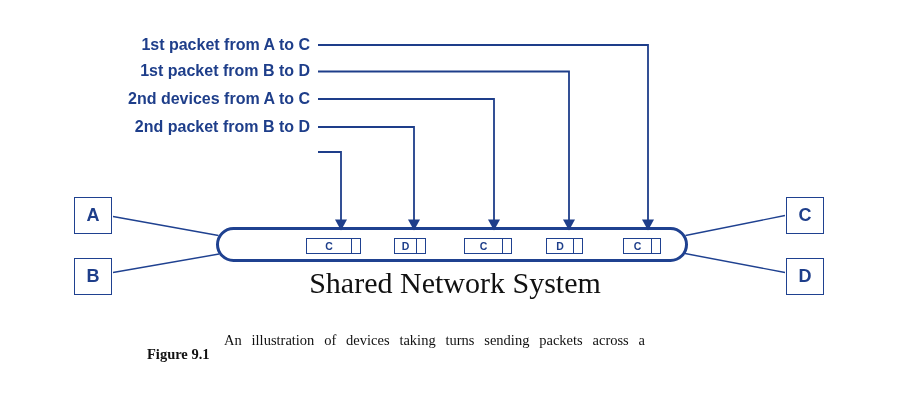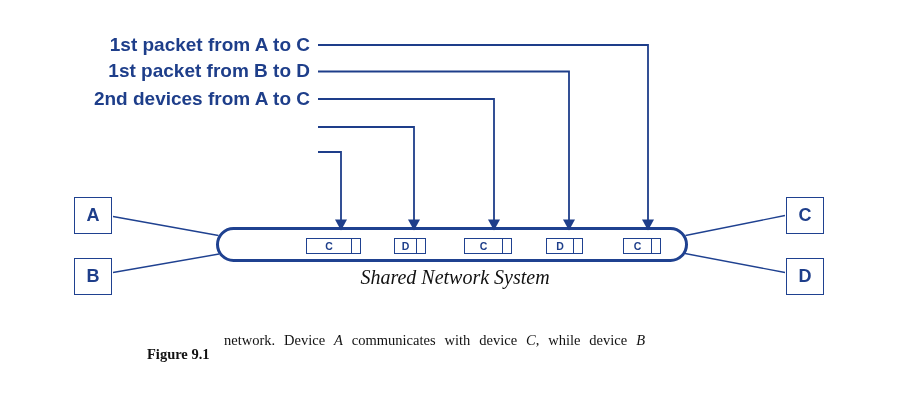--- a/index.html
+++ b/index.html
@@ -3,21 +3,21 @@
 <meta charset="utf-8">
 <style>
   html,body{margin:0;padding:0;background:#fff;}
   .stage{
     position:relative;width:924px;height:418px;background:#ffffff;overflow:hidden;
     font-family:"Liberation Sans",sans-serif;
   }
   .wires{position:absolute;left:0;top:0;width:924px;height:418px;pointer-events:none;}
   .plabel{
     position:absolute;right:614px;height:20px;line-height:20px;white-space:nowrap;
-    font-weight:bold;font-size:19px;color:#1e3e8a;text-align:left;
+    font-weight:bold;font-size:16px;color:#1e3e8a;text-align:left;
   }
   .pipe{
     position:absolute;left:216px;top:227px;width:472px;height:35px;
     border:3.2px solid #1f4190;border-radius:18px;background:#fff;box-sizing:border-box;
   }
   .packet{
     position:absolute;top:238px;height:16px;border:1.7px solid #1f4190;background:#fff;
     display:flex;box-sizing:border-box;
   }
   .packet-main{
@@ -25,21 +25,21 @@
     font-weight:bold;font-size:10.5px;color:#1e3e8a;
   }
   .packet-tail{width:9px;border-left:1.7px solid #1f4190;box-sizing:border-box;}
   .device{
     position:absolute;width:38px;height:37px;border:1.5px solid #1f4190;background:#fff;
     display:flex;align-items:center;justify-content:center;box-sizing:border-box;
     font-weight:bold;font-size:18px;color:#1e3e8a;
   }
   .netlabel{
     position:absolute;left:305px;top:266px;width:300px;text-align:center;
-    font-family:"Liberation Serif",serif;font-style:italic;font-size:20px;color:#111111;
+    font-family:"Liberation Serif",serif;font-size:30px;color:#111111;
     white-space:nowrap;
   }
   .caption{position:absolute;left:0;top:327px;width:924px;
     font-family:"Liberation Serif",serif;font-size:14.5px;color:#111111;}
   .figlabel{position:absolute;left:147px;top:0;font-weight:bold;line-height:26px;white-space:nowrap;margin-top:14px;}
   .capbody{position:absolute;left:224px;top:0;width:421px;}
   .capline{line-height:26px;}
   .just{text-align:justify;text-align-last:justify;text-justify:inter-word;}
   .capline i{font-style:italic;}
 </style>
@@ -69,20 +69,21 @@
       <line x1="113" y1="216.5" x2="218.5" y2="235.5"></line>
       <line x1="113" y1="272.5" x2="219" y2="254"></line>
       <line x1="685.5" y1="235.5" x2="785" y2="215.5"></line>
       <line x1="685" y1="253.5" x2="785" y2="272.5"></line>
     </g>
   </svg>
 
   <div class="plabel" style="top:35px">1st packet from A to C</div>
   <div class="plabel" style="top:61px">1st packet from B to D</div>
   <div class="plabel" style="top:89px">2nd devices from A to C</div>
+  <div class="plabel" style="top:117px">2nd packet from B to D</div>
 
   <div class="packet" style="left:306px;width:55px">
     <span class="packet-main">C</span>
       <span class="packet-tail"></span>
   </div>
   <div class="packet" style="left:394px;width:32px">
     <span class="packet-main">D</span>
       <span class="packet-tail"></span>
   </div>
   <div class="packet" style="left:464px;width:48px">
@@ -101,17 +102,17 @@
   <div class="device" style="left:74px;top:197px">A</div>
   <div class="device" style="left:74px;top:258px">B</div>
   <div class="device" style="left:786px;top:197px">C</div>
   <div class="device" style="left:786px;top:258px">D</div>
 
   <div class="netlabel">Shared Network System</div>
 
   <div class="caption">
     <div class="figlabel">Figure 9.1</div>
     <div class="capbody">
-      <div class="capline just"><span>network.  Device </span><i>A</i><span> communicates with device </span><i>C</i><span>, while device </span><i>B</i></div>
+      <div class="capline just">An illustration of devices taking turns sending packets across a</div>
     </div>
   </div>
 
 </div>
 
 </body></html>

